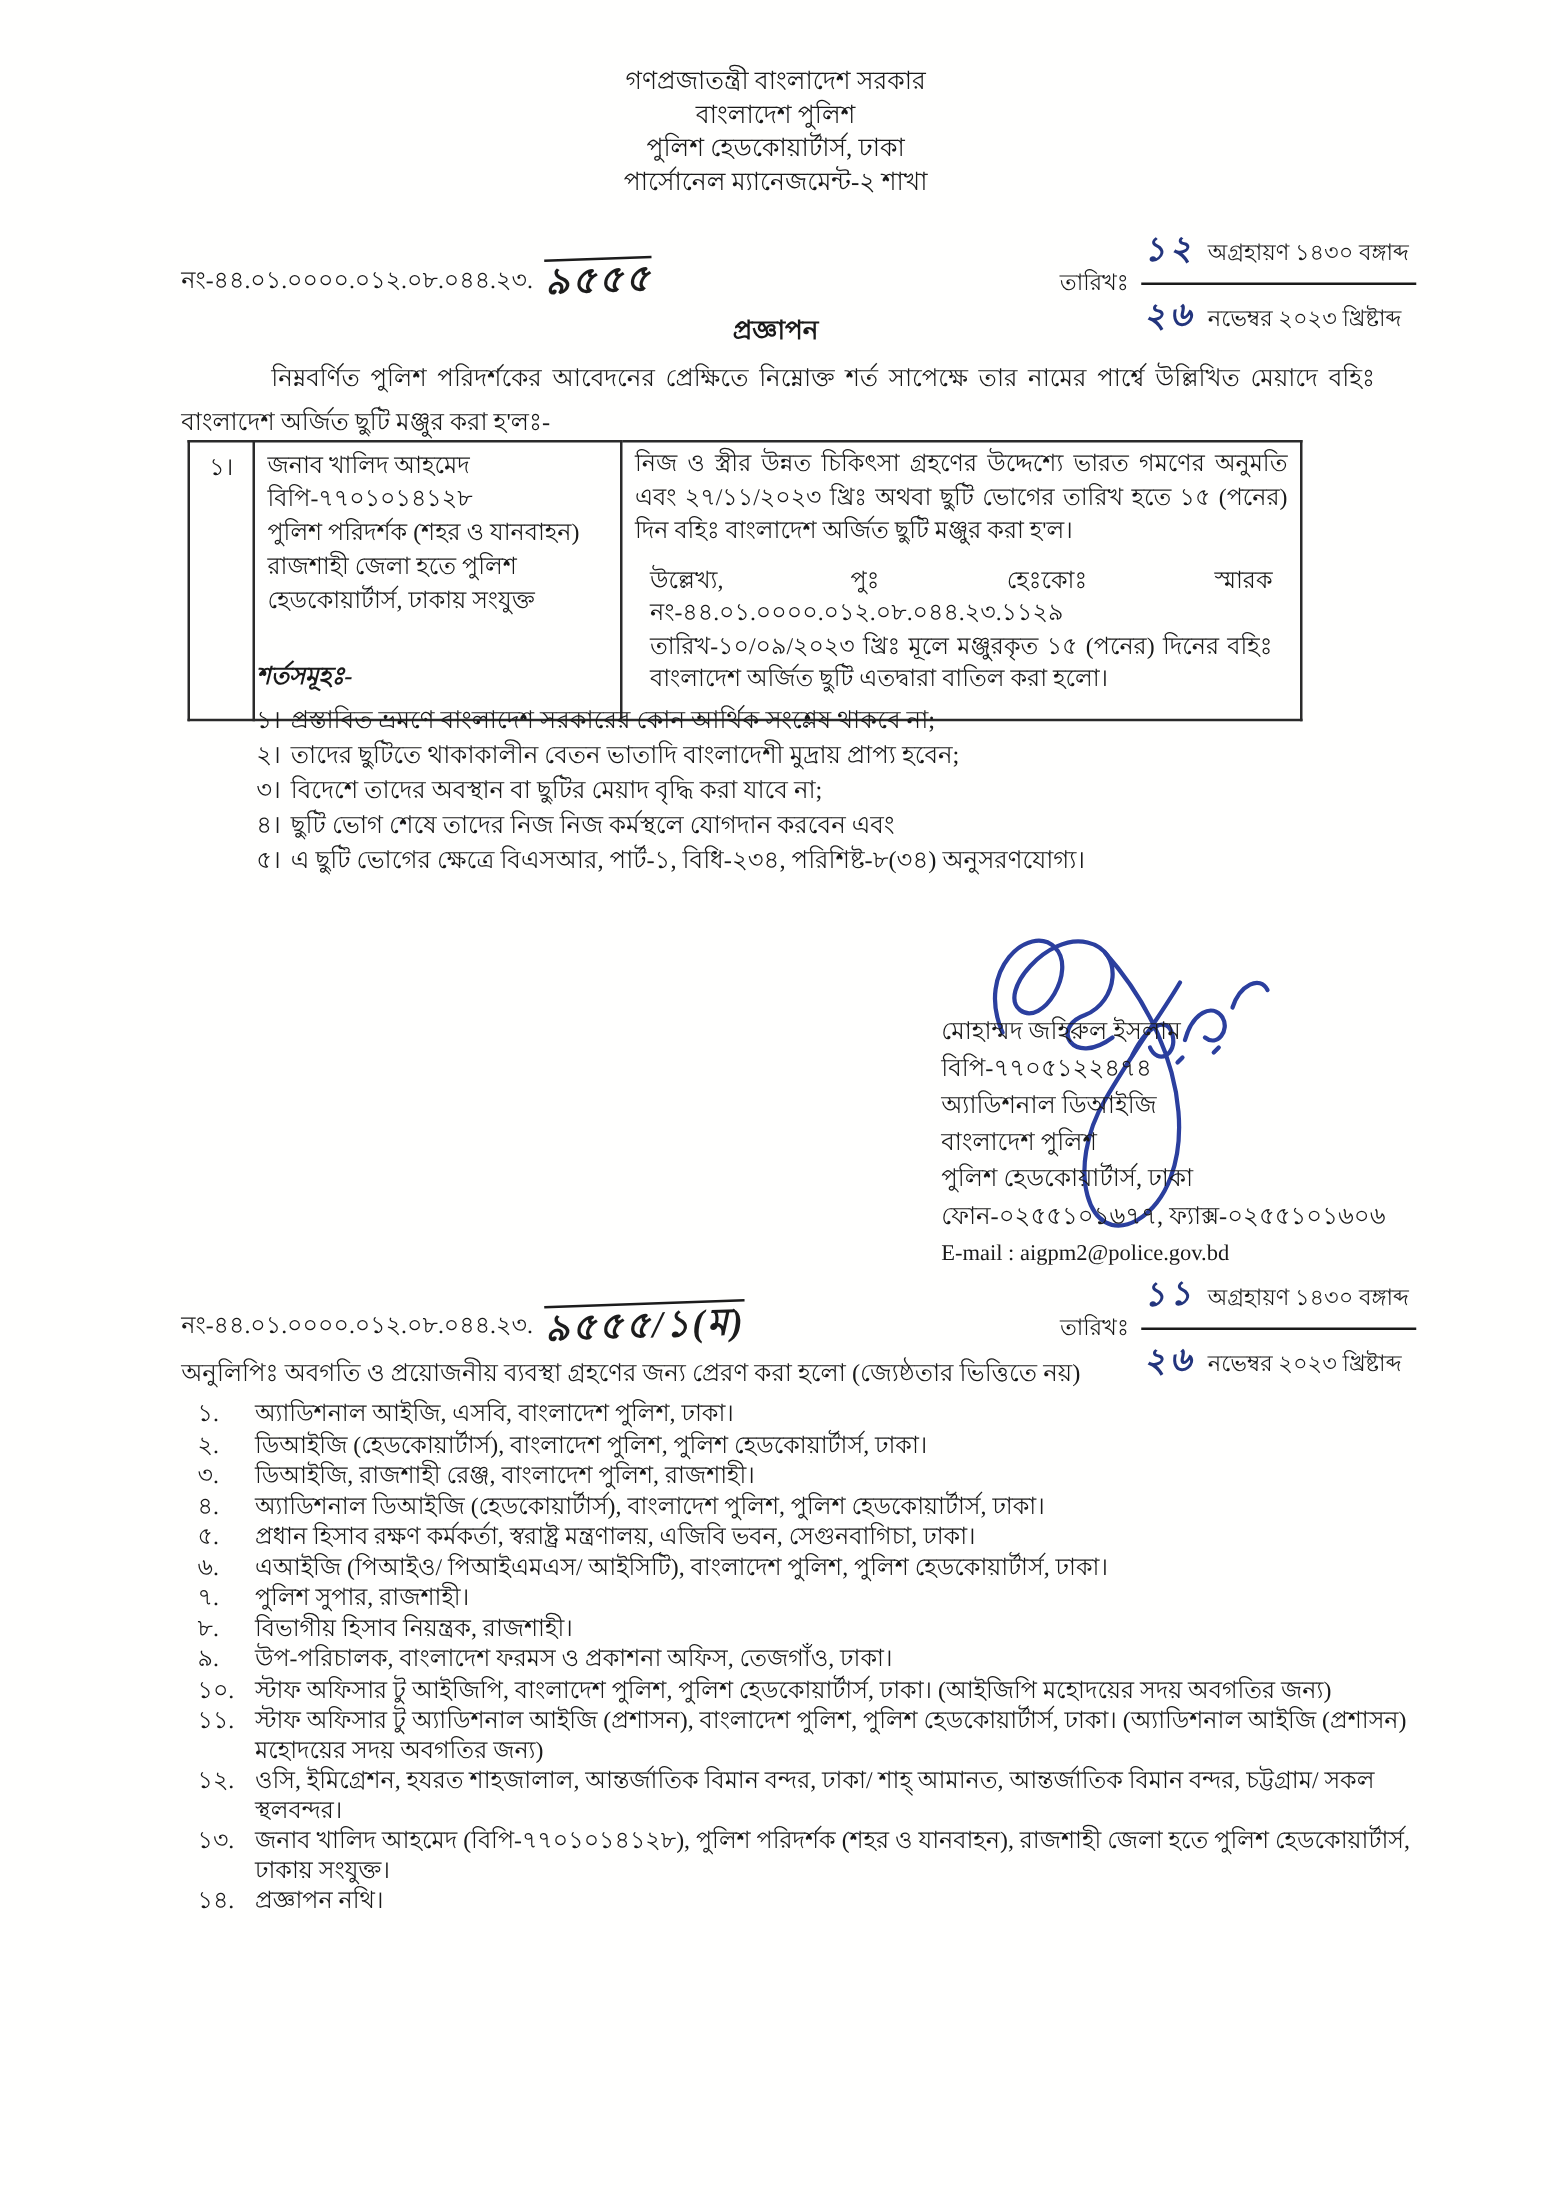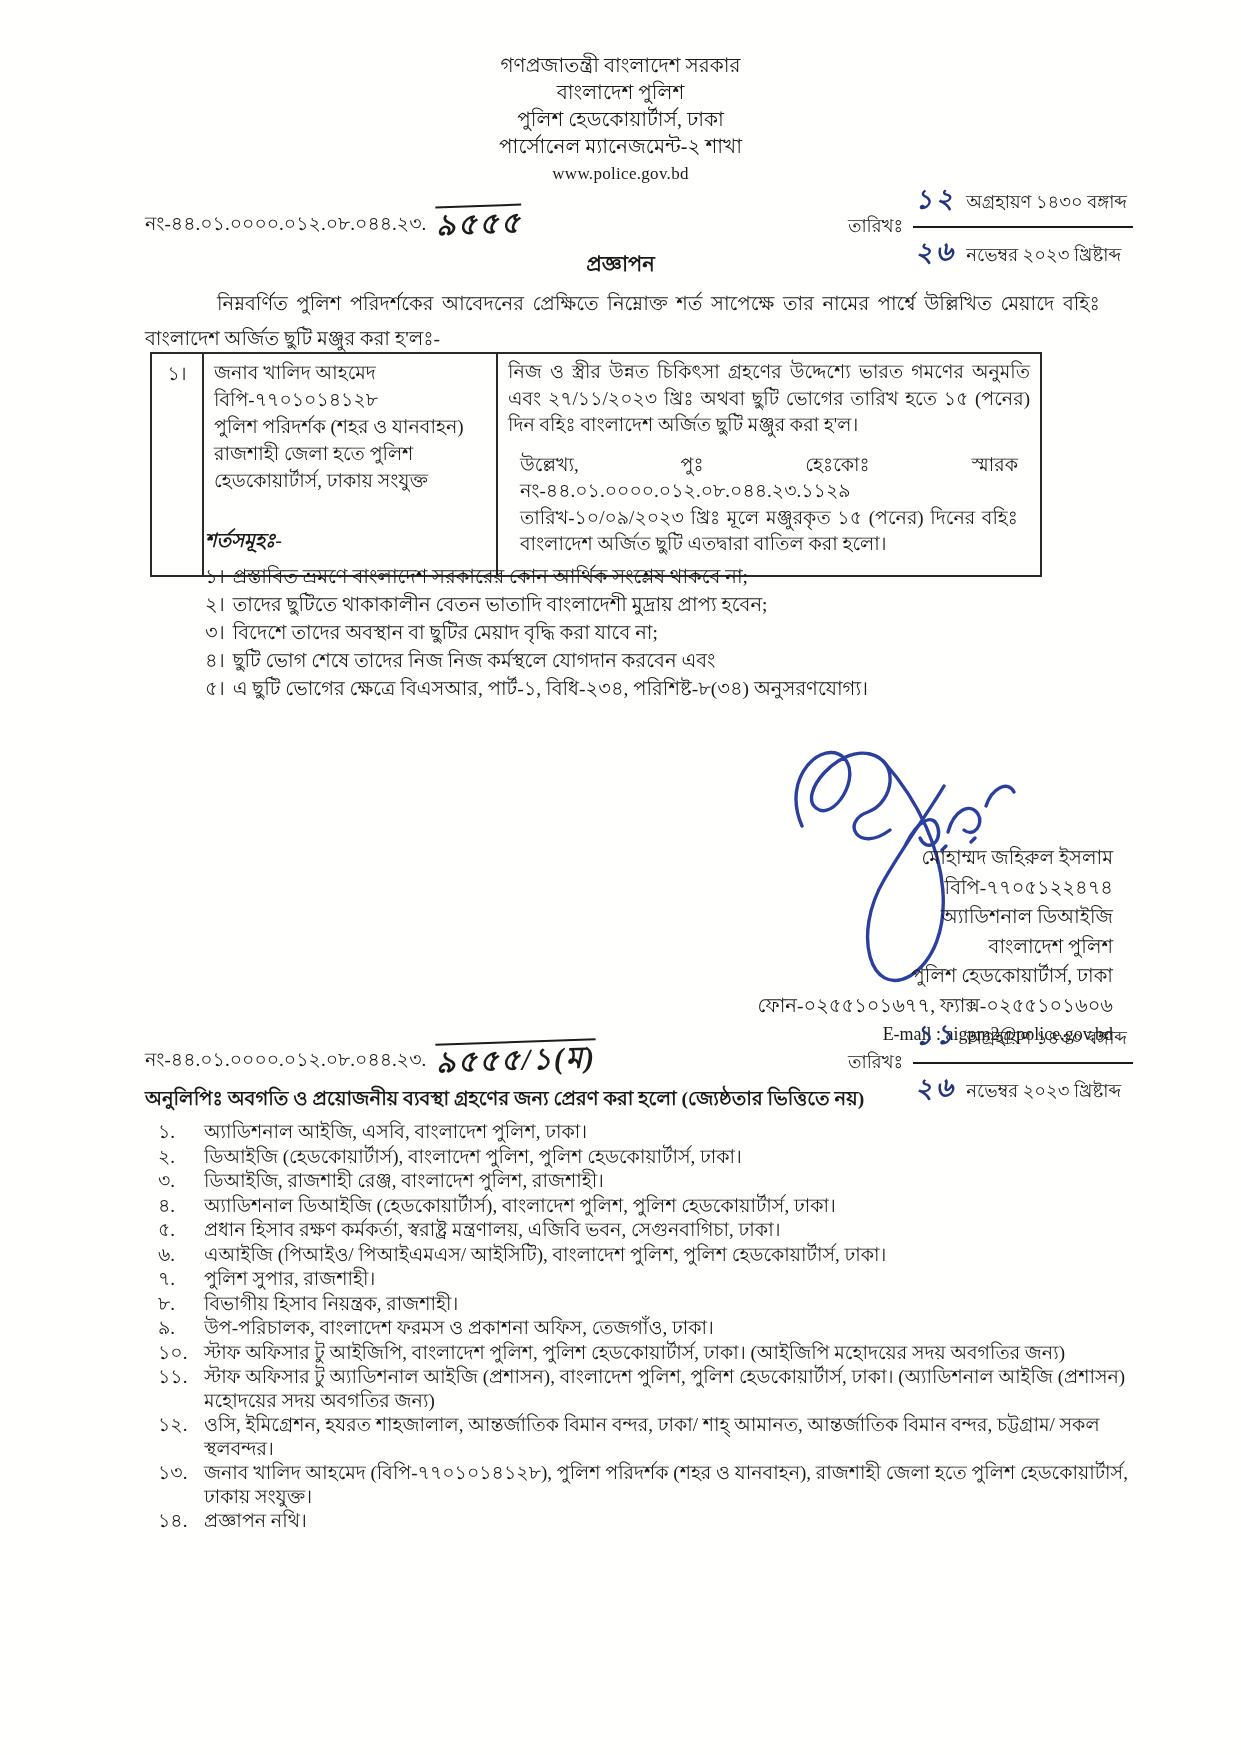--- a/index.html
+++ b/index.html
@@ -47,41 +47,40 @@
   .cell-order .p2 { margin:12px; }
   
   .conditions { position:absolute; top:526px; left:205px; font-size:19.5px; }
   .conditions .heading { font-weight:bold; margin-bottom:8px;font-style:italic; }
   .cond-item { display:flex; gap:8px; line-height:21px; margin-bottom:7px; }
   
   .order-by { position:absolute; top:690px; left:763px; width:340px;
     text-align:center; font-size:20px; }
   .sig-svg { position:absolute; top:728px; left:772px; width:250px; height:262px;
     pointer-events:none; }
-  .sig-block { position:absolute; top:843px; left:753px; width:360px;
-    text-align:right; font-size:19.5px; line-height:29.5px; }
+  .sig-block { position:absolute; top:811px; left:753px; width:360px;
+    text-align:left; font-size:19.5px; line-height:29.5px; }
   .sig-block .latin { font-size:18px; }
   
-  .cc-heading { position:absolute; top:1084px; left:145px; font-size:19.5px;font-weight:bold; }
+  .cc-heading { position:absolute; top:1084px; left:145px; font-size:19.5px; }
   .cc-list { position:absolute; top:1120px; left:158px; width:1005px; font-size:19px; }
   .cc-item { display:flex; line-height:23.5px; margin-bottom:1px; }
   .cc-num { width:46px; flex:0 0 46px; }
   .cc-text { flex:1; }
 </style>
 </head>
 <body>
 
 <div class="page">
 
   <div class="govt-header">
     <div>গণপ্রজাতন্ত্রী বাংলাদেশ সরকার</div>
     <div>বাংলাদেশ পুলিশ</div>
     <div>পুলিশ হেডকোয়ার্টার্স, ঢাকা</div>
     <div>পার্সোনেল ম্যানেজমেন্ট-২ শাখা</div>
-    <div class="site">www.police.gov.bd</div>
   </div>
 
   <div class="memo-row m1">
     <span>নং-৪৪.০১.০০০০.০১২.০৮.০৪৪.২৩.</span><span class="hw memo-num">৯৫৫৫</span>
   </div>
 
   <div class="date-block d1">
     <span>তারিখঃ</span>
     <span class="date-frac">
       <span class="date-top">

